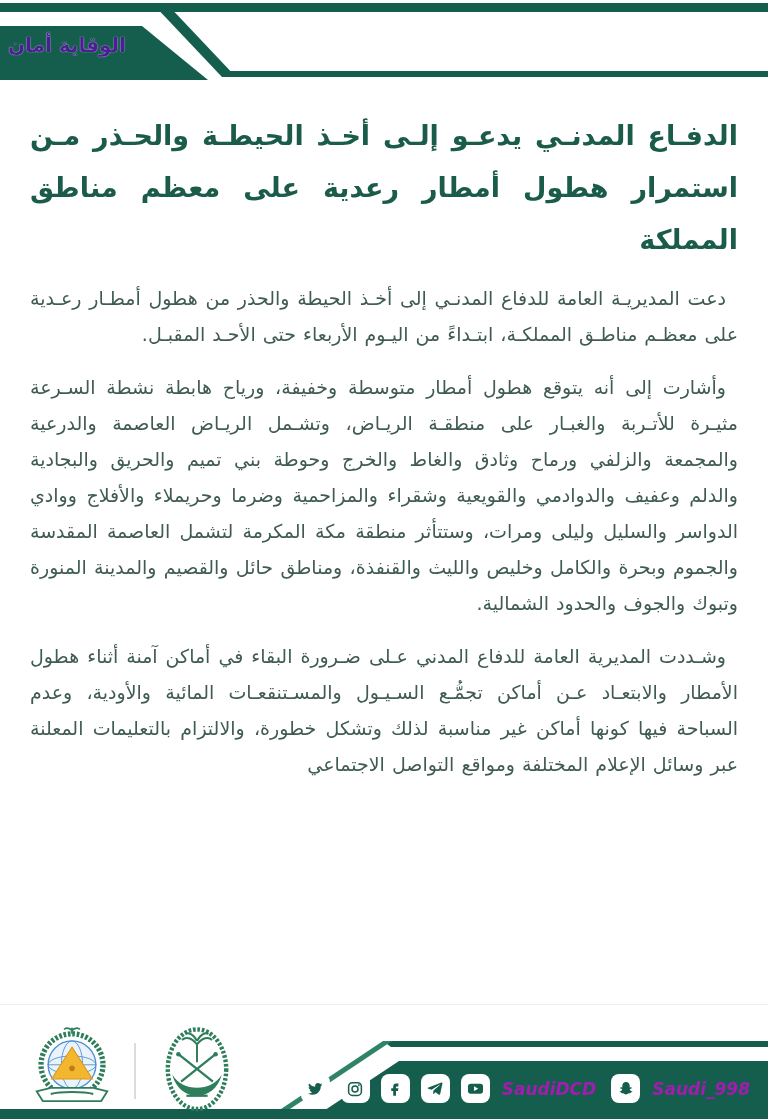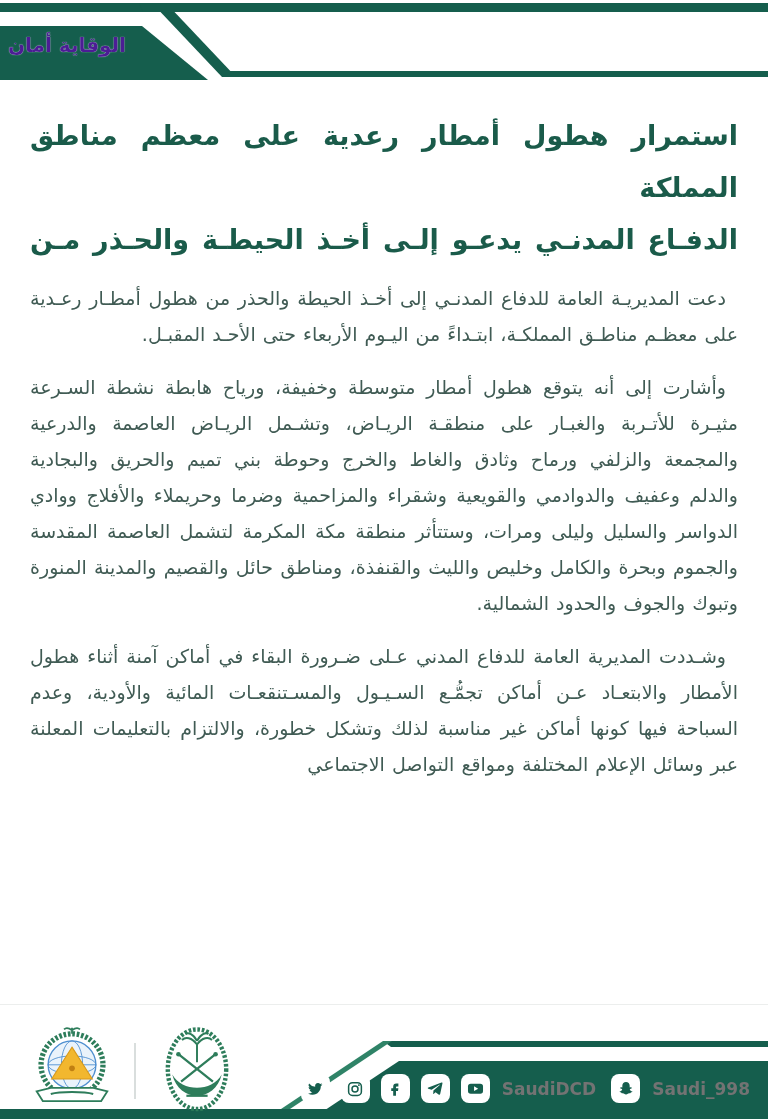--- a/index.html
+++ b/index.html
@@ -37,42 +37,42 @@
 
   .social {
     position:absolute; bottom:16px; right:14px;
     display:flex; align-items:center; gap:11px; direction:ltr;
   }
   .sq {
     width:29px; height:29px; background:#ffffff; border-radius:8px;
     display:flex; align-items:center; justify-content:center; flex:0 0 auto;
   }
   .sq svg { display:block; }
-  .handle { color:#737373; font-size:17px; font-weight:600; margin:0 4px 0 1px; white-space:nowrap; }
+  .handle { color:#a21caf; font-size:17px; font-weight:600; margin:0 4px 0 1px; white-space:nowrap;font-style:italic; }
 </style>
 </head>
 <body>
 
 <div class="page">
 
   <header class="header">
     <svg width="768" height="86" viewBox="0 0 768 86">
       <rect x="0" y="3" width="768" height="9" fill="#155E4D"></rect>
       <path d="M139,3 L768,3 L768,12 L143,12 Z" fill="#155E4D"></path>
       <polygon points="152,3 166,3 236,77 222,77" fill="#155E4D"></polygon>
       <rect x="225" y="71" width="543" height="6" fill="#155E4D"></rect>
       <polygon points="0,26 142,26 208,80 0,80" fill="#155E4D"></polygon>
     </svg>
     <div class="ribbon-text" dir="rtl">الوقاية أمان</div>
   </header>
 
   <main class="content">
     <h1 class="title">
+      <div class="t-line">الدفـاع المدنـي يدعـو إلـى أخـذ الحيطـة والحـذر مـن</div>
       <div class="t-line">استمرار هطول أمطار رعدية على معظم مناطق المملكة</div>
-      <div class="t-line">الدفـاع المدنـي يدعـو إلـى أخـذ الحيطـة والحـذر مـن</div>
     </h1>
     <p>دعت المديريـة العامة للدفاع المدنـي إلى أخـذ الحيطة والحذر من هطول أمطـار رعـدية على معظـم مناطـق المملكـة، ابتـداءً من اليـوم الأربعاء حتى الأحـد المقبـل.</p>
     <p>وأشارت إلى أنه يتوقع هطول أمطار متوسطة وخفيفة، ورياح هابطة نشطة السـرعة مثيـرة للأتـربة والغبـار على منطقـة الريـاض، وتشـمل الريـاض العاصمة والدرعية والمجمعة والزلفي ورماح وثادق والغاط والخرج وحوطة بني تميم والحريق والبجادية والدلم وعفيف والدوادمي والقويعية وشقراء والمزاحمية وضرما وحريملاء والأفلاج ووادي الدواسر والسليل وليلى ومرات، وستتأثر منطقة مكة المكرمة لتشمل العاصمة المقدسة والجموم وبحرة والكامل وخليص والليث والقنفذة، ومناطق حائل والقصيم والمدينة المنورة وتبوك والجوف والحدود الشمالية.</p>
     <p>وشـددت المديرية العامة للدفاع المدني عـلى ضـرورة البقاء في أماكن آمنة أثناء هطول الأمطار والابتعـاد عـن أماكن تجمُّـع السـيـول والمسـتنقعـات المائية والأودية، وعدم السباحة فيها كونها أماكن غير مناسبة لذلك وتشكل خطورة، والالتزام بالتعليمات المعلنة عبر وسائل الإعلام المختلفة ومواقع التواصل الاجتماعي</p>
   </main>
 
   <footer class="footer">
     <svg class="band" width="768" height="115" viewBox="0 0 115 115" preserveAspectRatio="none" style="width:768px;height:115px">
     </svg>
     <svg class="band" width="768" height="115" viewBox="0 0 768 115">

